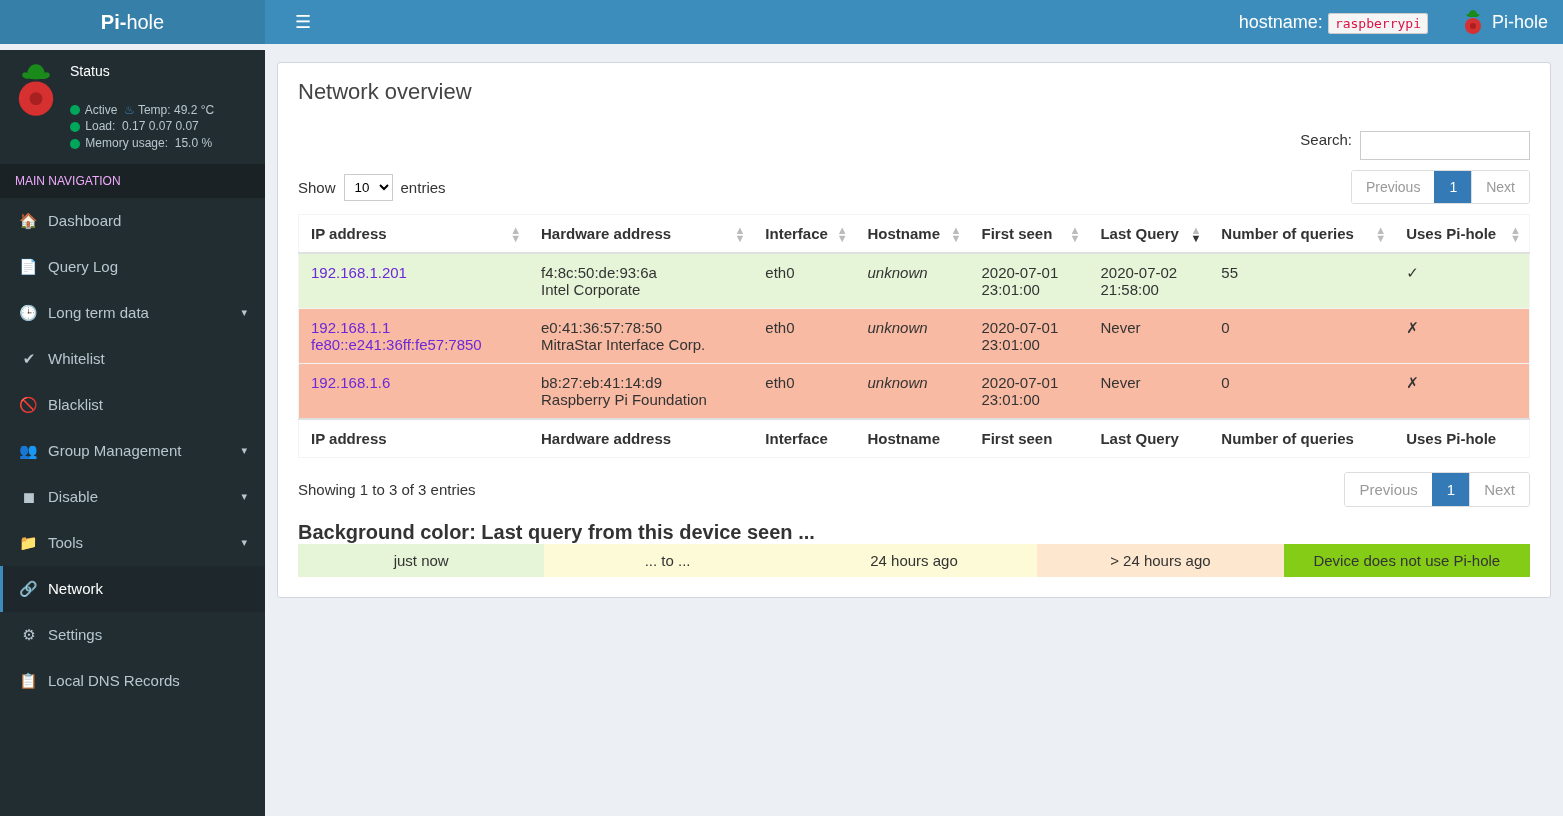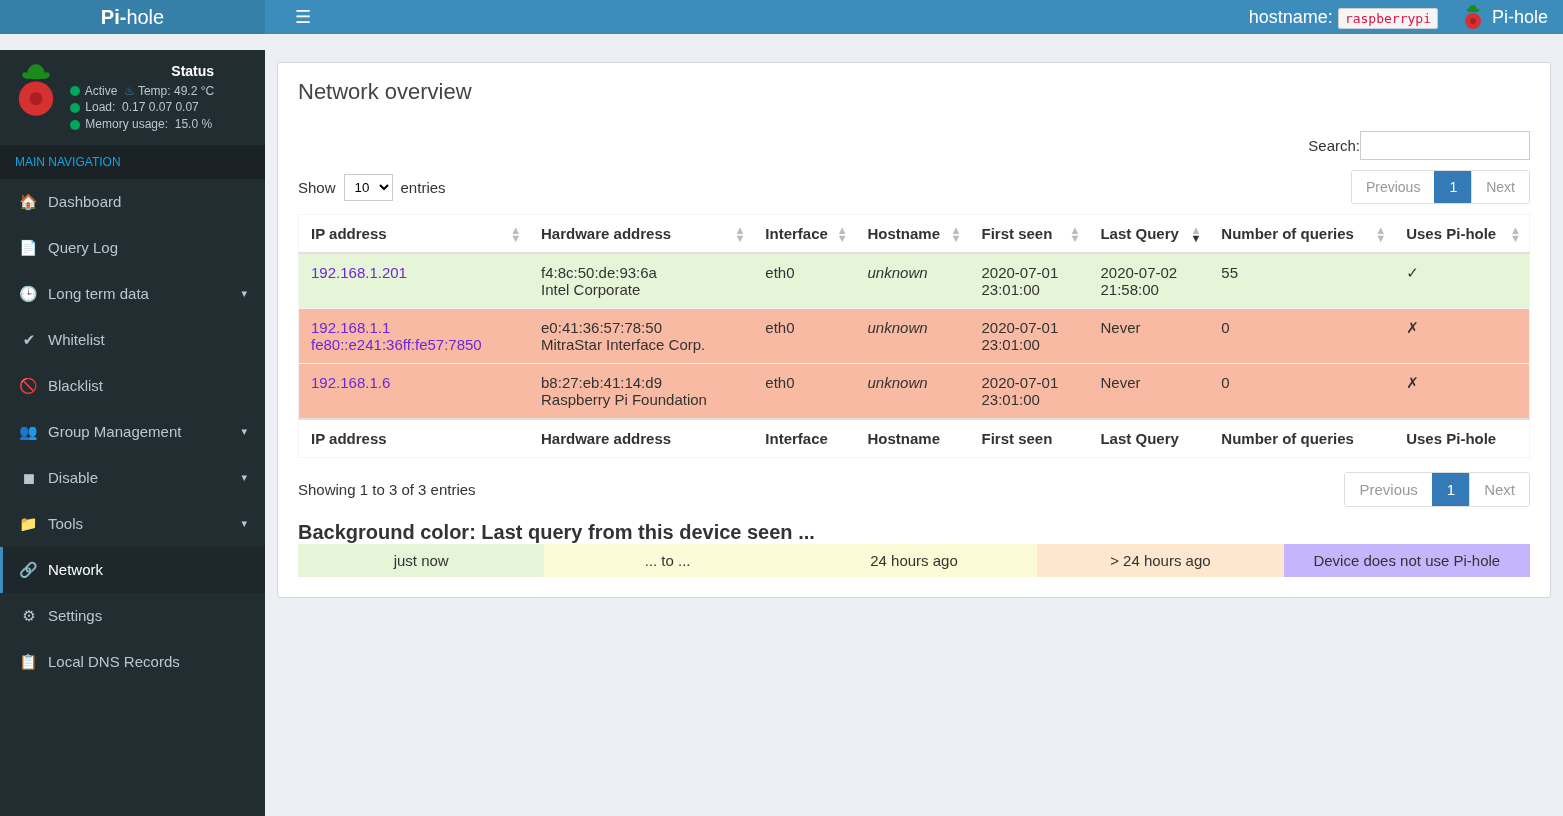--- a/index.html
+++ b/index.html
@@ -1,56 +1,56 @@
 <!DOCTYPE html>
 <html><head>
 <meta charset="utf-8">
 <style>
   * { box-sizing: border-box; margin: 0; padding: 0; }
   body { font-family: "Helvetica Neue", Helvetica, Arial, sans-serif; background: #ecf0f5; color: #333; font-size: 14px; width: 1563px; height: 816px; overflow: hidden; }
   a { color: #6d28d9; text-decoration: none; }
 
   
-  .main-header { display: flex; height: 34px; border-radius: 16px; }
+  .main-header { display: flex; height: 44px; border-radius: 16px; }
   .logo { width: 265px; background: #367fa9; color: #fff; display: flex; align-items: center; justify-content: center; font-size: 20px; font-weight: 300; }
   .logo b { font-weight: 700; }
   .navbar { flex: 1; background: #3c8dbc; color: #fff; display: flex; align-items: center; justify-content: space-between; padding: 0 15px; }
   .nav-toggle { cursor: pointer; font-size: 18px; padding: 15px; }
-  .nav-right { display: flex; align-items: center; gap: 24px; margin-left: 39px; }
+  .nav-right { display: flex; align-items: center; gap: 34px; margin-left: 39px; }
   .hostname-pill { background: #f5f5f5; color: #d14; font-family: Menlo, Monaco, Consolas, monospace; font-size: 13px; padding: 2px 6px; border-radius: 3px; border: 1px solid #ccc; }
   .hostname-label { font-size: 18px; font-weight: 500; }
   .brand-mini { display: flex; align-items: center; gap: 8px; font-size: 18px; font-weight: 500; }
   .pihole-icon svg { display: block; }
 
   
   .sidebar { position: absolute; top: 50px; left: 0; bottom: 0; width: 265px; background: #222d32; color: #b8c7ce; overflow-y: auto; }
   .user-panel { display: flex; padding: 12px; gap: 10px; align-items: flex-start; }
   .status-block { font-size: 12px; line-height: 1.4; }
-  .status-title { color: #fff; font-weight: 700; font-size: 14px; margin-bottom: 1px; text-align: right; }
+  .status-title { color: #fff; font-weight: 400; font-size: 14px; margin-bottom: 20px; }
   .dot { width: 10px; height: 10px; border-radius: 50%; display: inline-block; vertical-align: middle; margin-right: 2px; }
   .dot-green { background: #00a65a; }
   .fire { color: #3c8dbc; }
-  .nav-header { color: #0ea5e9; background: #1a2226; padding: 10px 15px; font-size: 12px; }
+  .nav-header { color: #f0abfc; background: #1a2226; padding: 10px 15px; font-size: 12px; }
   .nav-item { display: flex; align-items: center; justify-content: space-between; padding: 14px 18px; color: #b8c7ce; cursor: pointer; font-size: 15px; }
   .nav-item.active { background: #1e282c; color: #fff; border-left: 3px solid #3c8dbc; padding-left: 15px; }
   .nav-item .icon { width: 22px; display: inline-block; text-align: center; margin-right: 8px; font-size: 15px; }
   .nav-left { display: flex; align-items: center; }
   .chev { font-size: 11px; color: #b8c7ce; }
 
   
   .content-wrapper { position: absolute; top: 50px; left: 265px; right: 0; bottom: 0; padding: 12px; overflow: auto; background: #ecf0f5; }
   .box { background: #fff; border: 1px solid #d2d6de; border-radius: 3px; padding: 0; }
   .box-header { padding: 16px 20px; border-bottom: 0; }
   .box-title { font-size: 22px; font-weight: 400; color: #444; }
   .box-body { padding: 10px 20px 20px; }
 
   .dt-top { display: flex; justify-content: space-between; align-items: center; margin-bottom: 10px; flex-wrap: wrap; gap: 2px; }
   .length-label { display: flex; align-items: center; gap: 8px; font-size: 15px; }
   .length-label select { padding: 4px 6px; border: 1px solid #ccc; background: #fff; }
-  .search-label { display: flex; align-items: center; font-size: 15px; }
+  .search-label { display: flex; gap: 8px; font-size: 15px; }
   .search-label input { padding: 6px 8px; border: 1px solid #ccc; width: 170px; }
 
   .pager { display: flex; border: 1px solid #ddd; border-radius: 3px; overflow: hidden; }
   .pager a { padding: 8px 14px; color: #555; border-left: 1px solid #ddd; background: #fff; }
   .pager a:first-child { border-left: 0; }
   .pager a.active { background: #337ab7; color: #fff; border-color: #337ab7; }
   .pager a.disabled { color: #999; cursor: not-allowed; }
   .pager-row { display: flex; justify-content: flex-end; }
 
   table.dt { width: 100%; border-collapse: collapse; margin-top: 10px; border: 1px solid #f4f4f4; }
@@ -63,21 +63,21 @@
   table.dt tfoot th { border-top: 2px solid #e0e0e0; background: #fff; font-weight: 700; }
   .hostname-unknown { font-style: italic; }
 
   .info-row { display: flex; justify-content: space-between; align-items: center; margin-top: 14px; font-size: 15px; }
   .legend-title { font-weight: 700; margin-top: 14px; font-size: 20px; }
   .legend { display: flex; width: 100%; font-size: 15px; justify-content: flex-end; }
   .legend > div { flex: 1; text-align: center; padding: 8px 4px; }
   .l0 { background: #e6f4d7; }
   .l1 { background: #fdfbd7; }
   .l2 { background: #fde7cf; }
-  .l3 { background: #c4b5fd; }
+  .l3 { background: #84cc16; }
 
   .raspberry-sm svg { display: block; }
 </style>
 </head>
 <body>
 
 <div class="main-header">
   <div class="logo">
     <span><b>Pi-</b><span>hole</span></span>
   </div>

